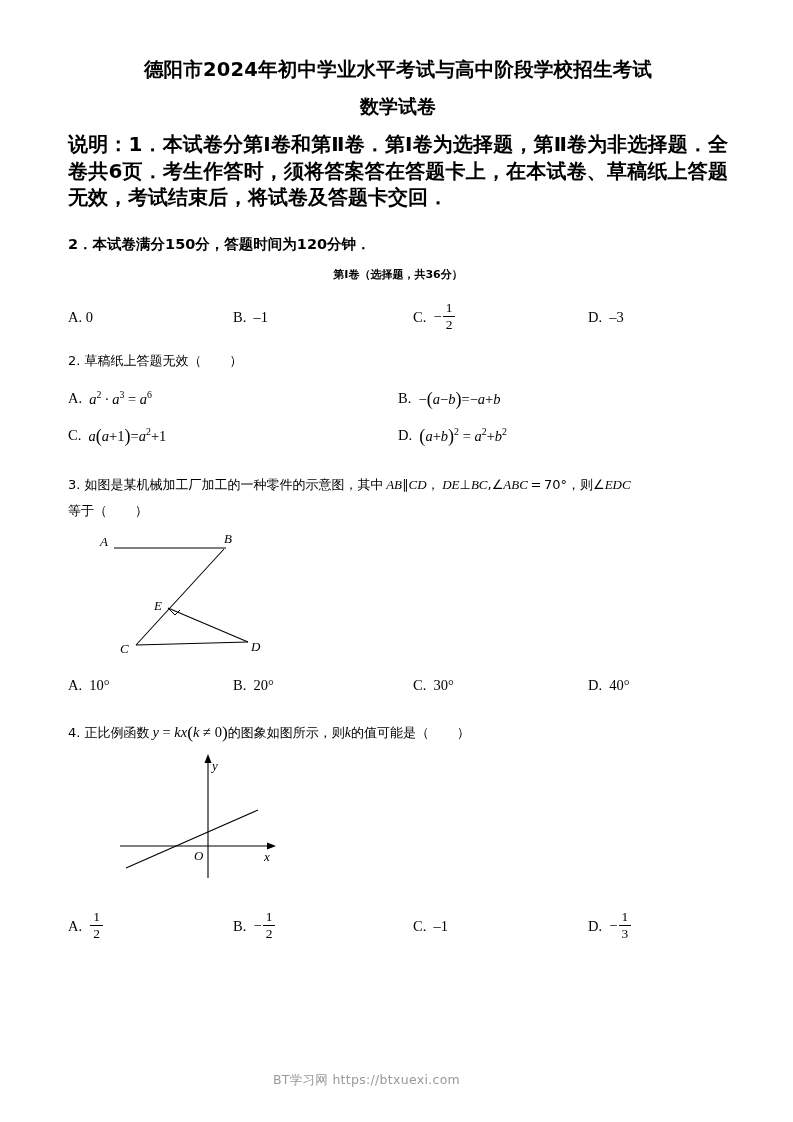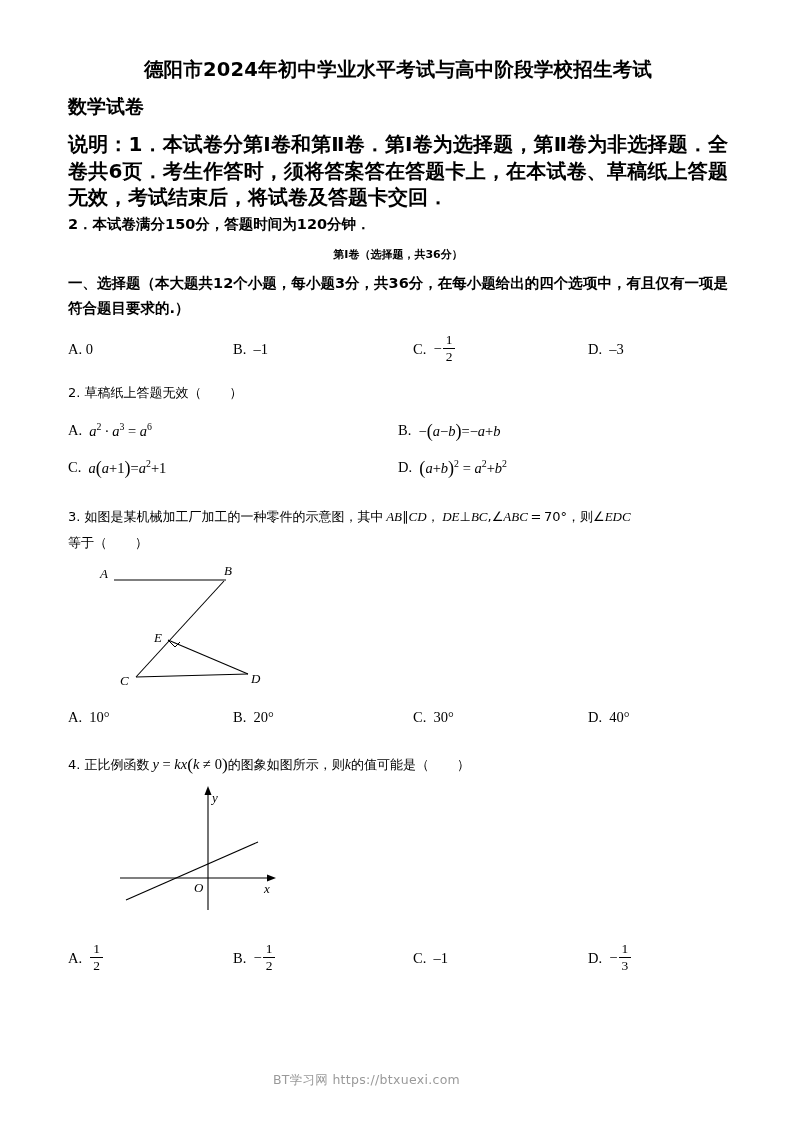--- a/index.html
+++ b/index.html
@@ -34,37 +34,37 @@
     font-size: 19.5px;
     text-align: center;
     letter-spacing: 0.2px;
     line-height: 30px;
     margin-bottom: 6px;
   }
   .title2 {
     font-family: "DejaVu Sans", sans-serif;
     font-weight: bold;
     font-size: 19px;
-    text-align: left;
+    text-align: center;
     line-height: 30px;
     margin-bottom: 10px;
   }
   .instr {
     font-family: "DejaVu Sans", sans-serif;
     font-weight: bold;
     font-size: 20px;
     line-height: 26.5px;
     text-align: justify;
   }
   .instr2 {
     font-family: "DejaVu Sans", sans-serif;
     font-weight: bold;
     font-size: 14.5px;
     line-height: 26.5px;
-    margin-top: 0;
+    margin-top: 20px;
   }
   .section-head {
     font-family: "DejaVu Sans", sans-serif;
     font-weight: bold;
     font-size: 11px;
     text-align: center;
     line-height: 28px;
     margin-top: 4px;
   }
   .choice-head {
@@ -157,21 +157,20 @@
 <div class="page">
   <div class="content">
 
     <div class="title1">德阳市2024年初中学业水平考试与高中阶段学校招生考试</div>
     <div class="title2">数学试卷</div>
 
     <div class="instr">说明：1．本试卷分第Ⅰ卷和第Ⅱ卷．第Ⅰ卷为选择题，第Ⅱ卷为非选择题．全卷共6页．考生作答时，须将答案答在答题卡上，在本试卷、草稿纸上答题无效，考试结束后，将试卷及答题卡交回．</div>
     <div class="instr2">2．本试卷满分150分，答题时间为120分钟．</div>
 
     <div class="section-head">第Ⅰ卷（选择题，共36分）</div>
-    <div class="choice-head">一、选择题（本大题共12个小题，每小题3分，共36分，在每小题给出的四个选项中，有且仅有一项是符合题目要求的.）</div>
 
     <div class="opts">
       <div class="opt-a">
         <span>A.</span>&nbsp;<span>0</span>
       </div>
       <div class="opt-b">
         <span>B.</span>&nbsp;&nbsp;<span>–1</span>
       </div>
       <div class="opt-c">
         <span>C.</span>&nbsp;&nbsp;<span>−<span class="frac">

